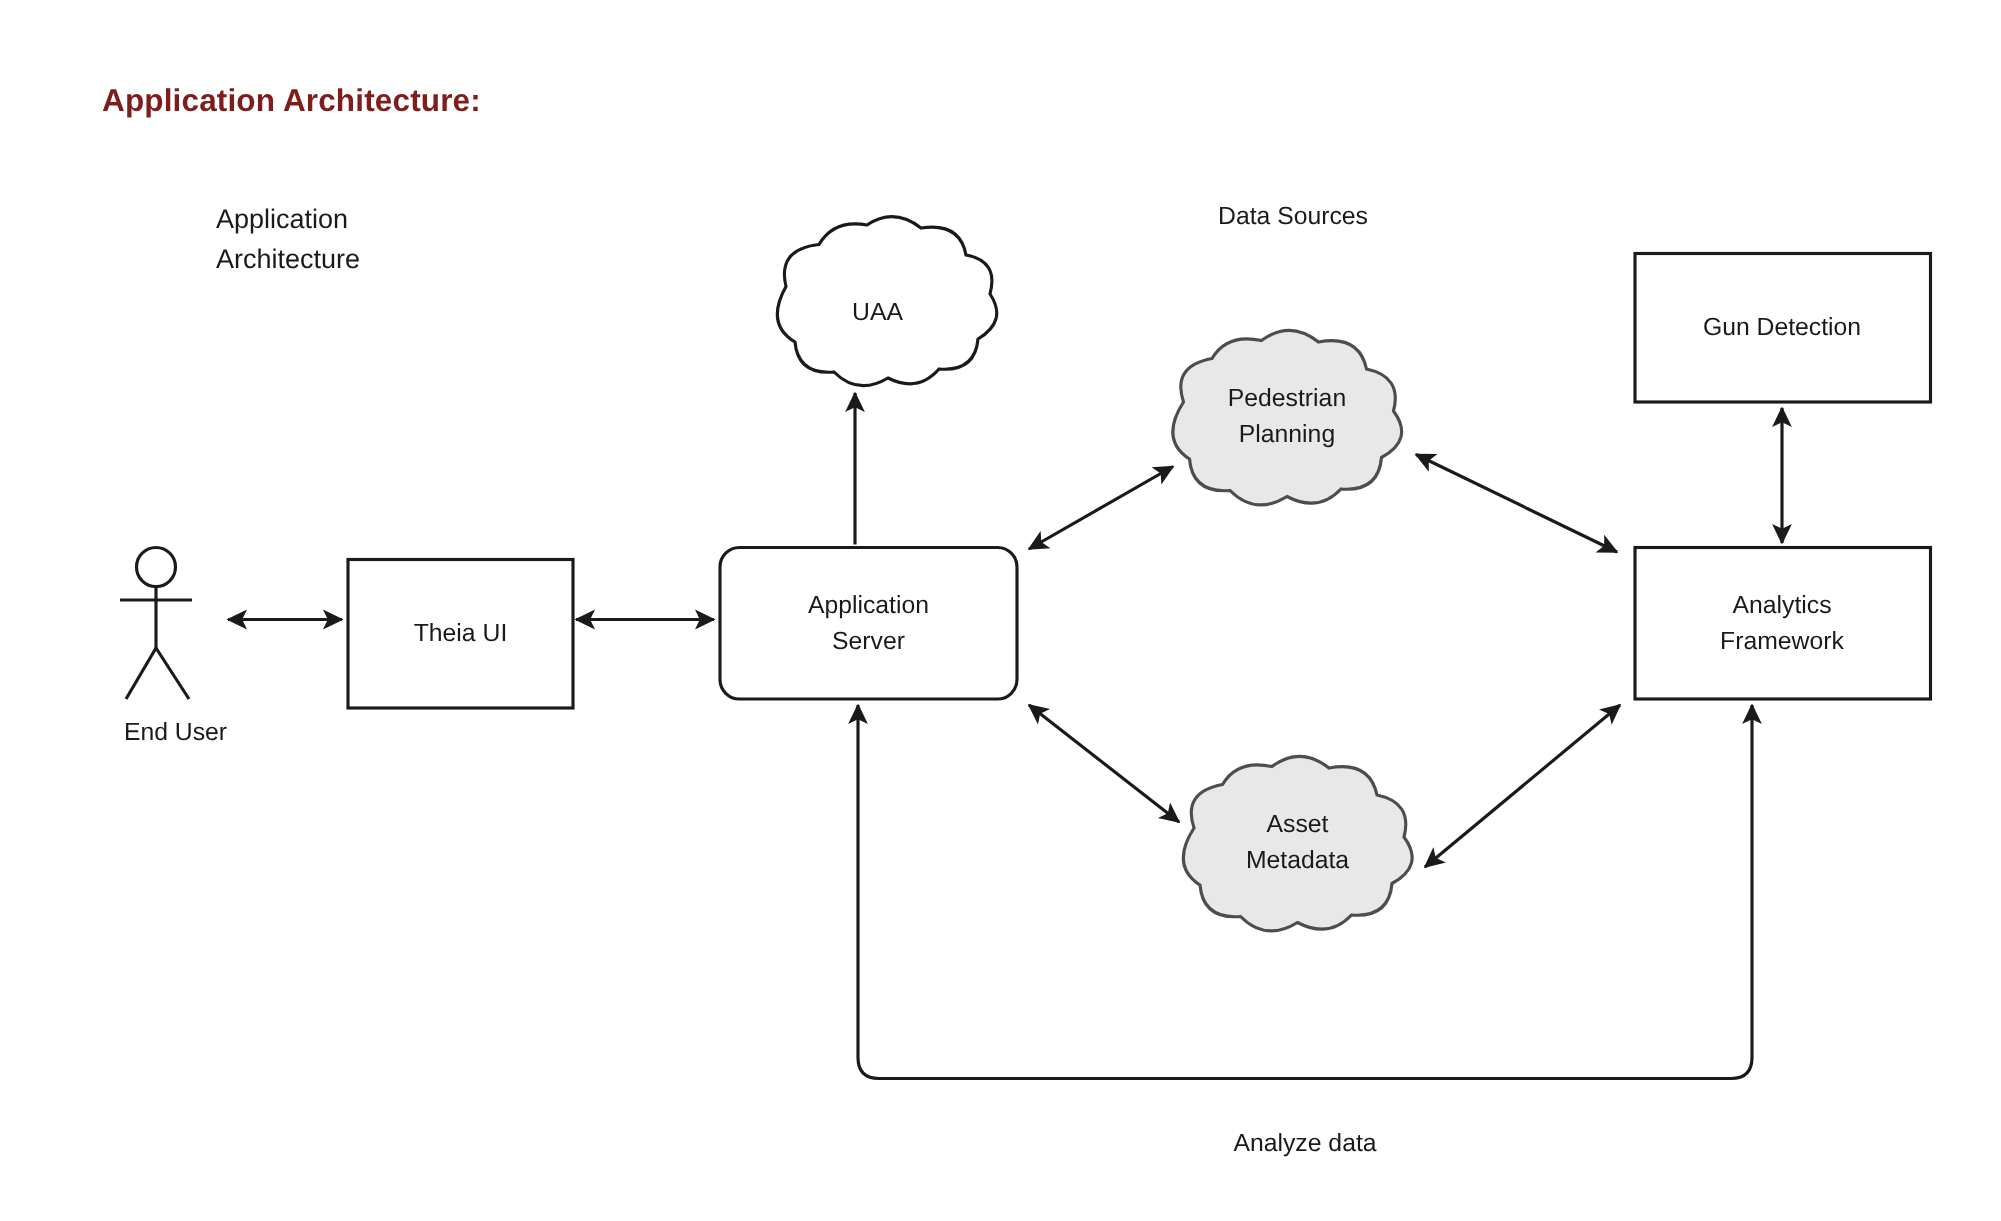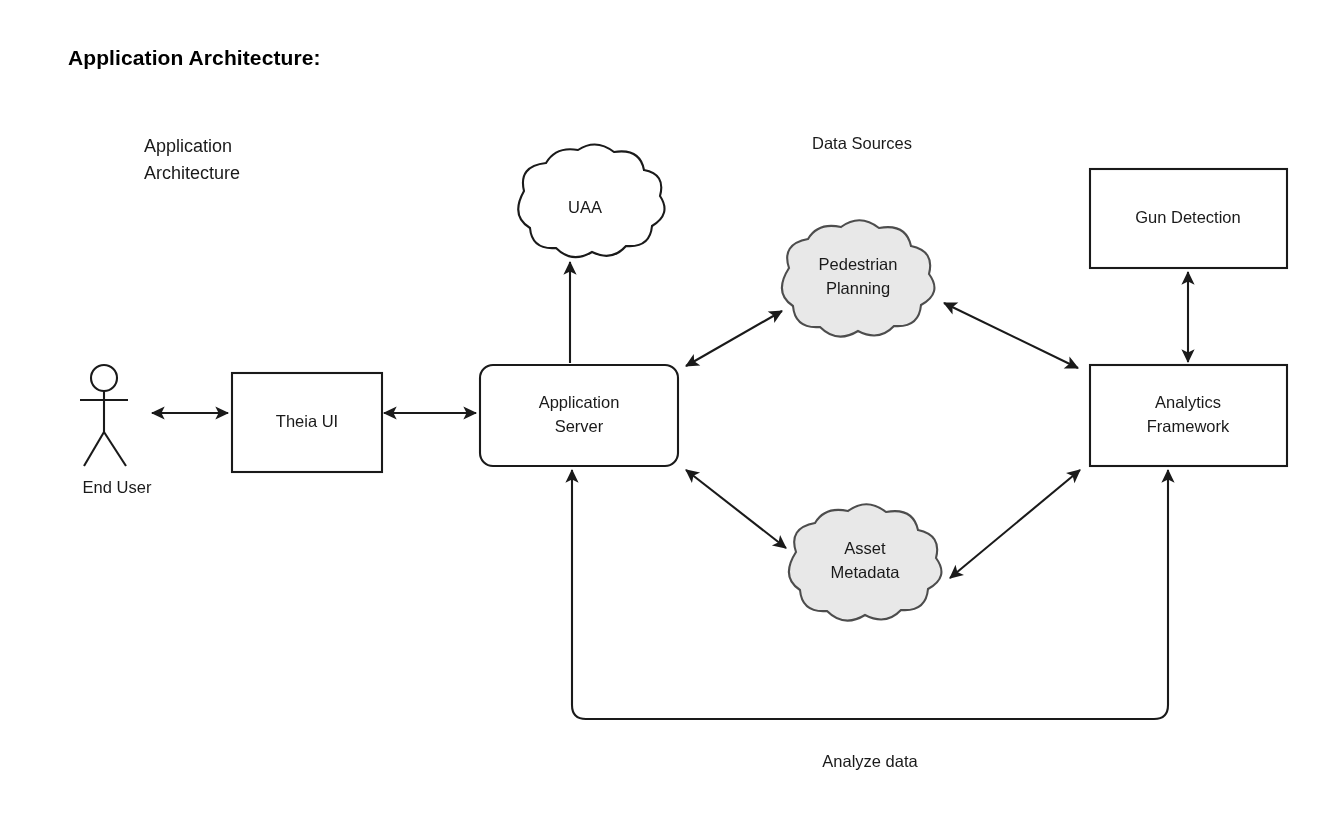--- a/index.html
+++ b/index.html
@@ -12,25 +12,25 @@
     width: 1334px;
     height: 814px;
     position: relative;
     overflow: hidden;
     font-family: "Liberation Sans", sans-serif;
     color: #1a1a1a;
   }
   #doc-heading {
     position: absolute;
     left: 68px;
-    top: 46px;
+    top: 56px;
     font-size: 21px;
     font-weight: bold;
     letter-spacing: 0.1px;
-    color: #000000;
+    color: #7f1d1d;
     white-space: pre;
   }
   #diagram-canvas {
     position: absolute;
     left: 0;
     top: 0;
     width: 1334px;
     height: 814px;
   }
   #diagram-canvas svg {

